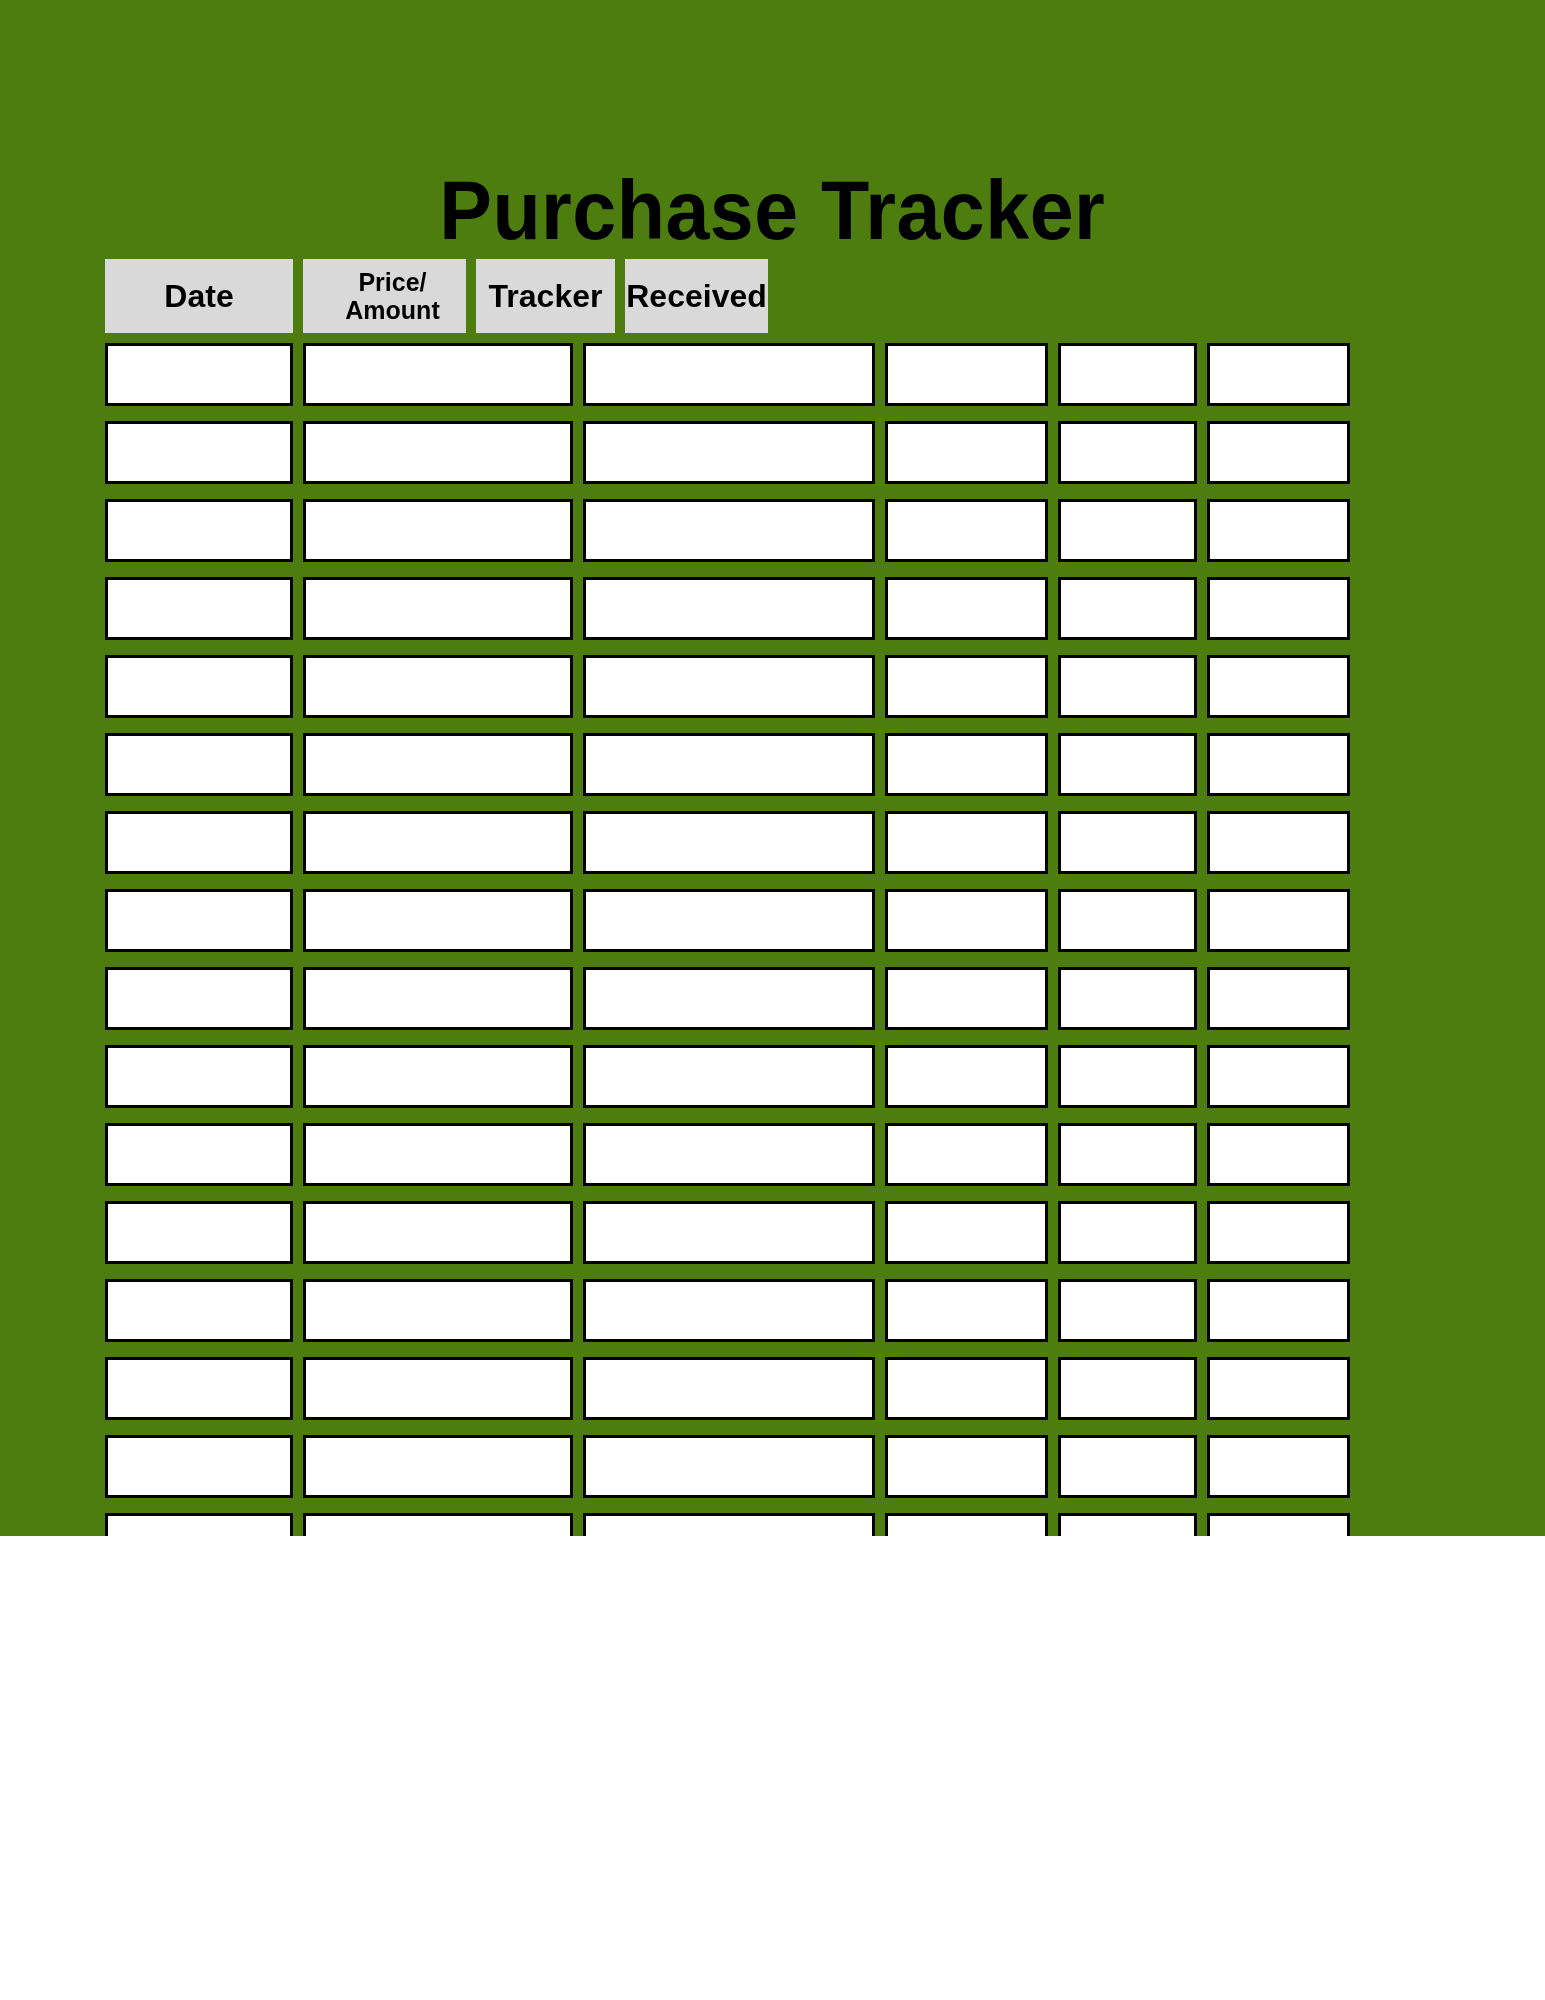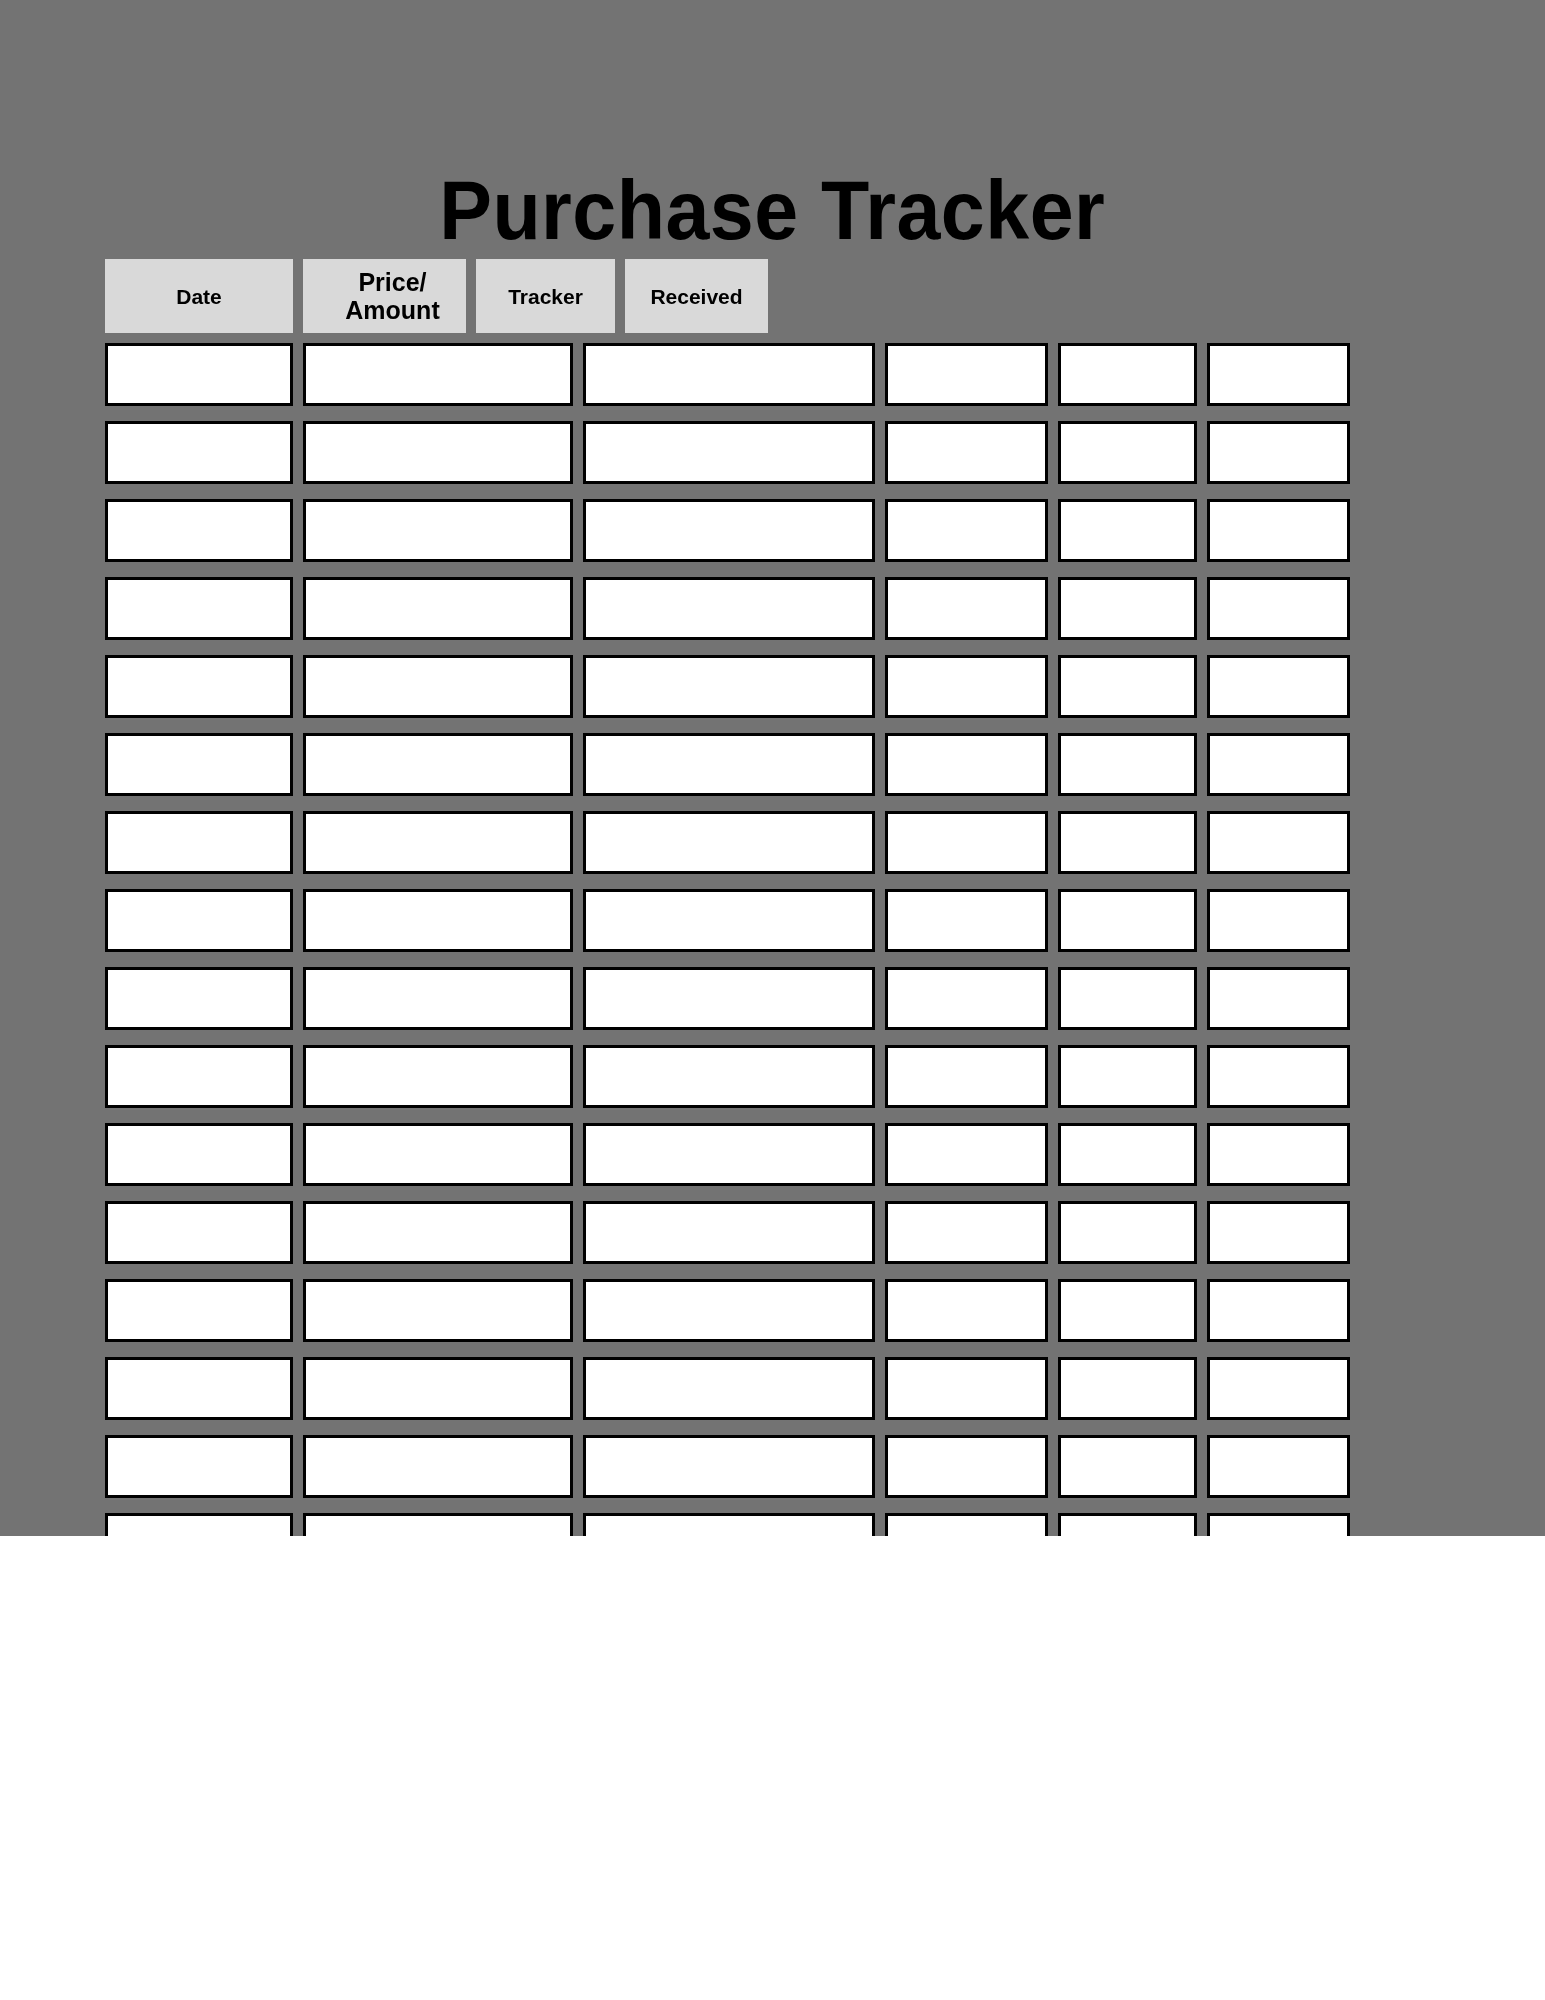--- a/index.html
+++ b/index.html
@@ -12,21 +12,21 @@
     width: 1545px;
     height: 2000px;
     font-family: "Liberation Sans", sans-serif;
     -webkit-font-smoothing: none;
   }
 
   .page {
     position: relative;
     width: 1545px;
     height: 1536px;
-    background: #737373;
+    background: #4d7c0f;
     box-sizing: border-box;
     overflow: hidden;
   }
 
   
   .title-wrap {
     position: absolute;
     left: 0;
     top: 108px;
     width: 1545px;
@@ -80,21 +80,21 @@
 
   .header-cell {
     background: #d9d9d9;
     display: flex;
     align-items: center;
     justify-content: center;
     text-align: center;
     color: #000000;
     font-family: "Liberation Sans Narrow", "Liberation Sans", sans-serif;
     font-weight: 700;
-    font-size: 21px;
+    font-size: 32px;
     line-height: 29px;
     letter-spacing: 0px;
     border: none;
   }
 
   .header-cell.two-line {
     font-size: 25px;
     line-height: 28px;
     padding-left: 16px;
   }

